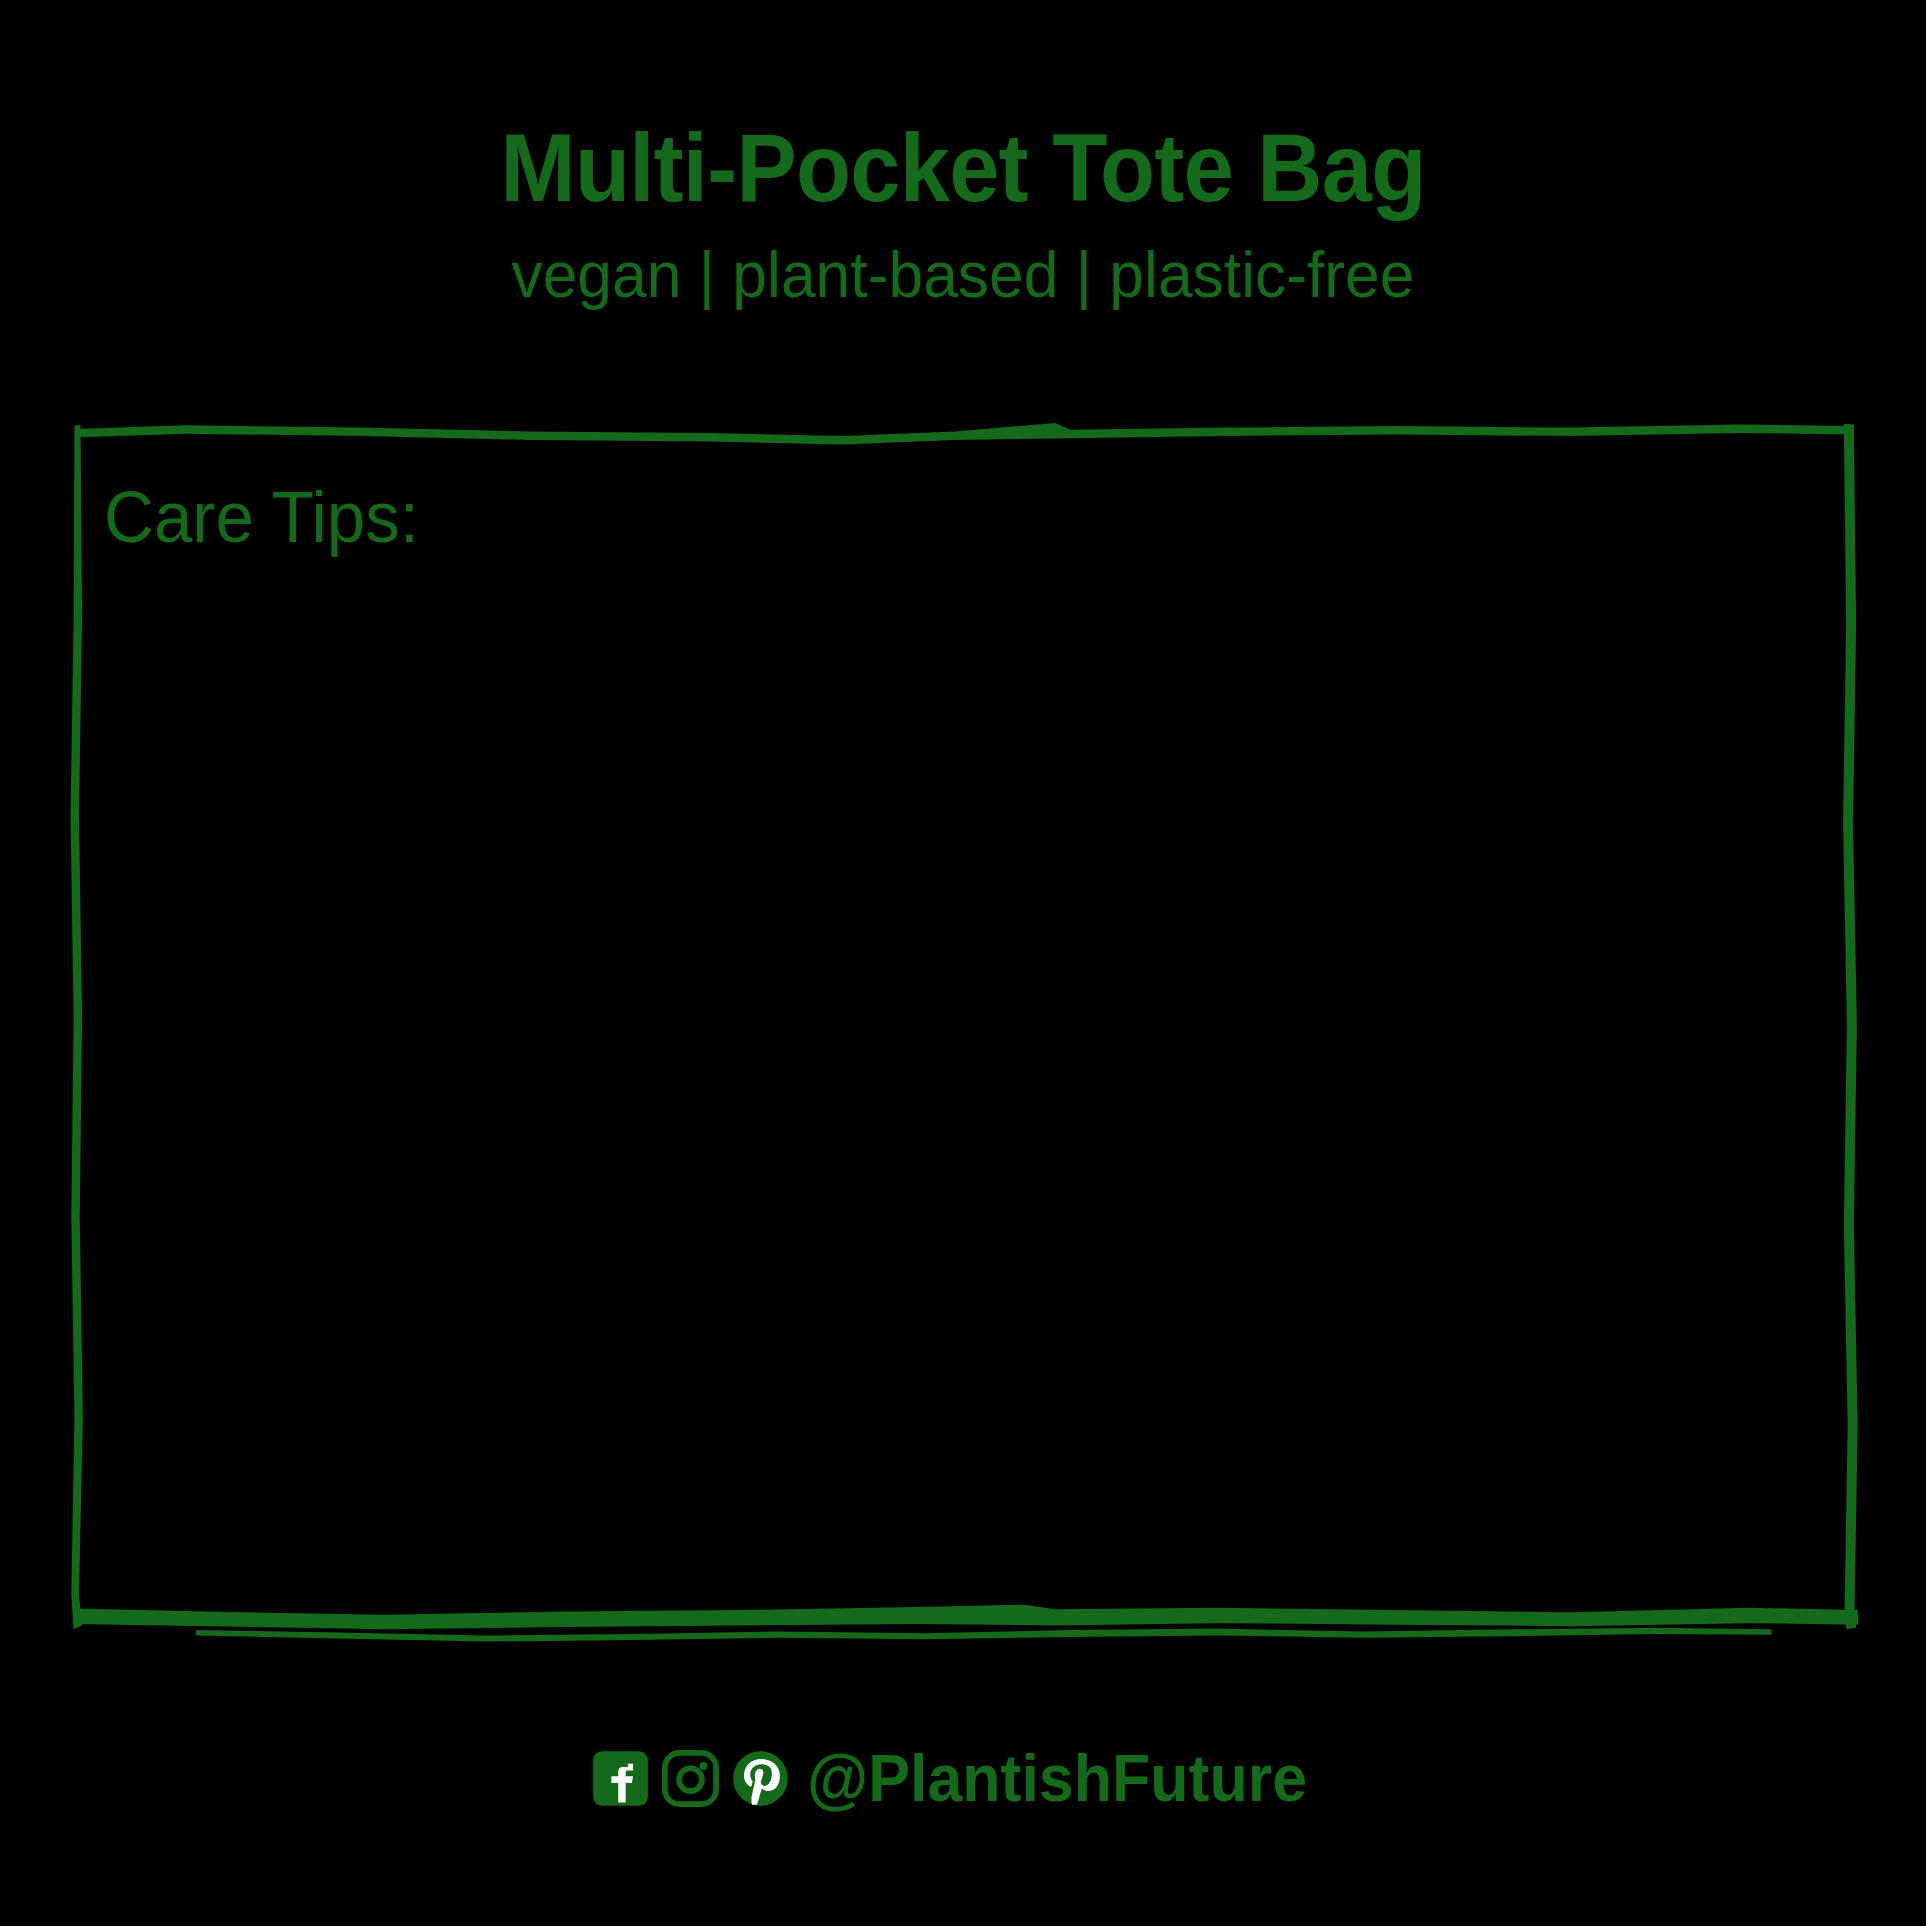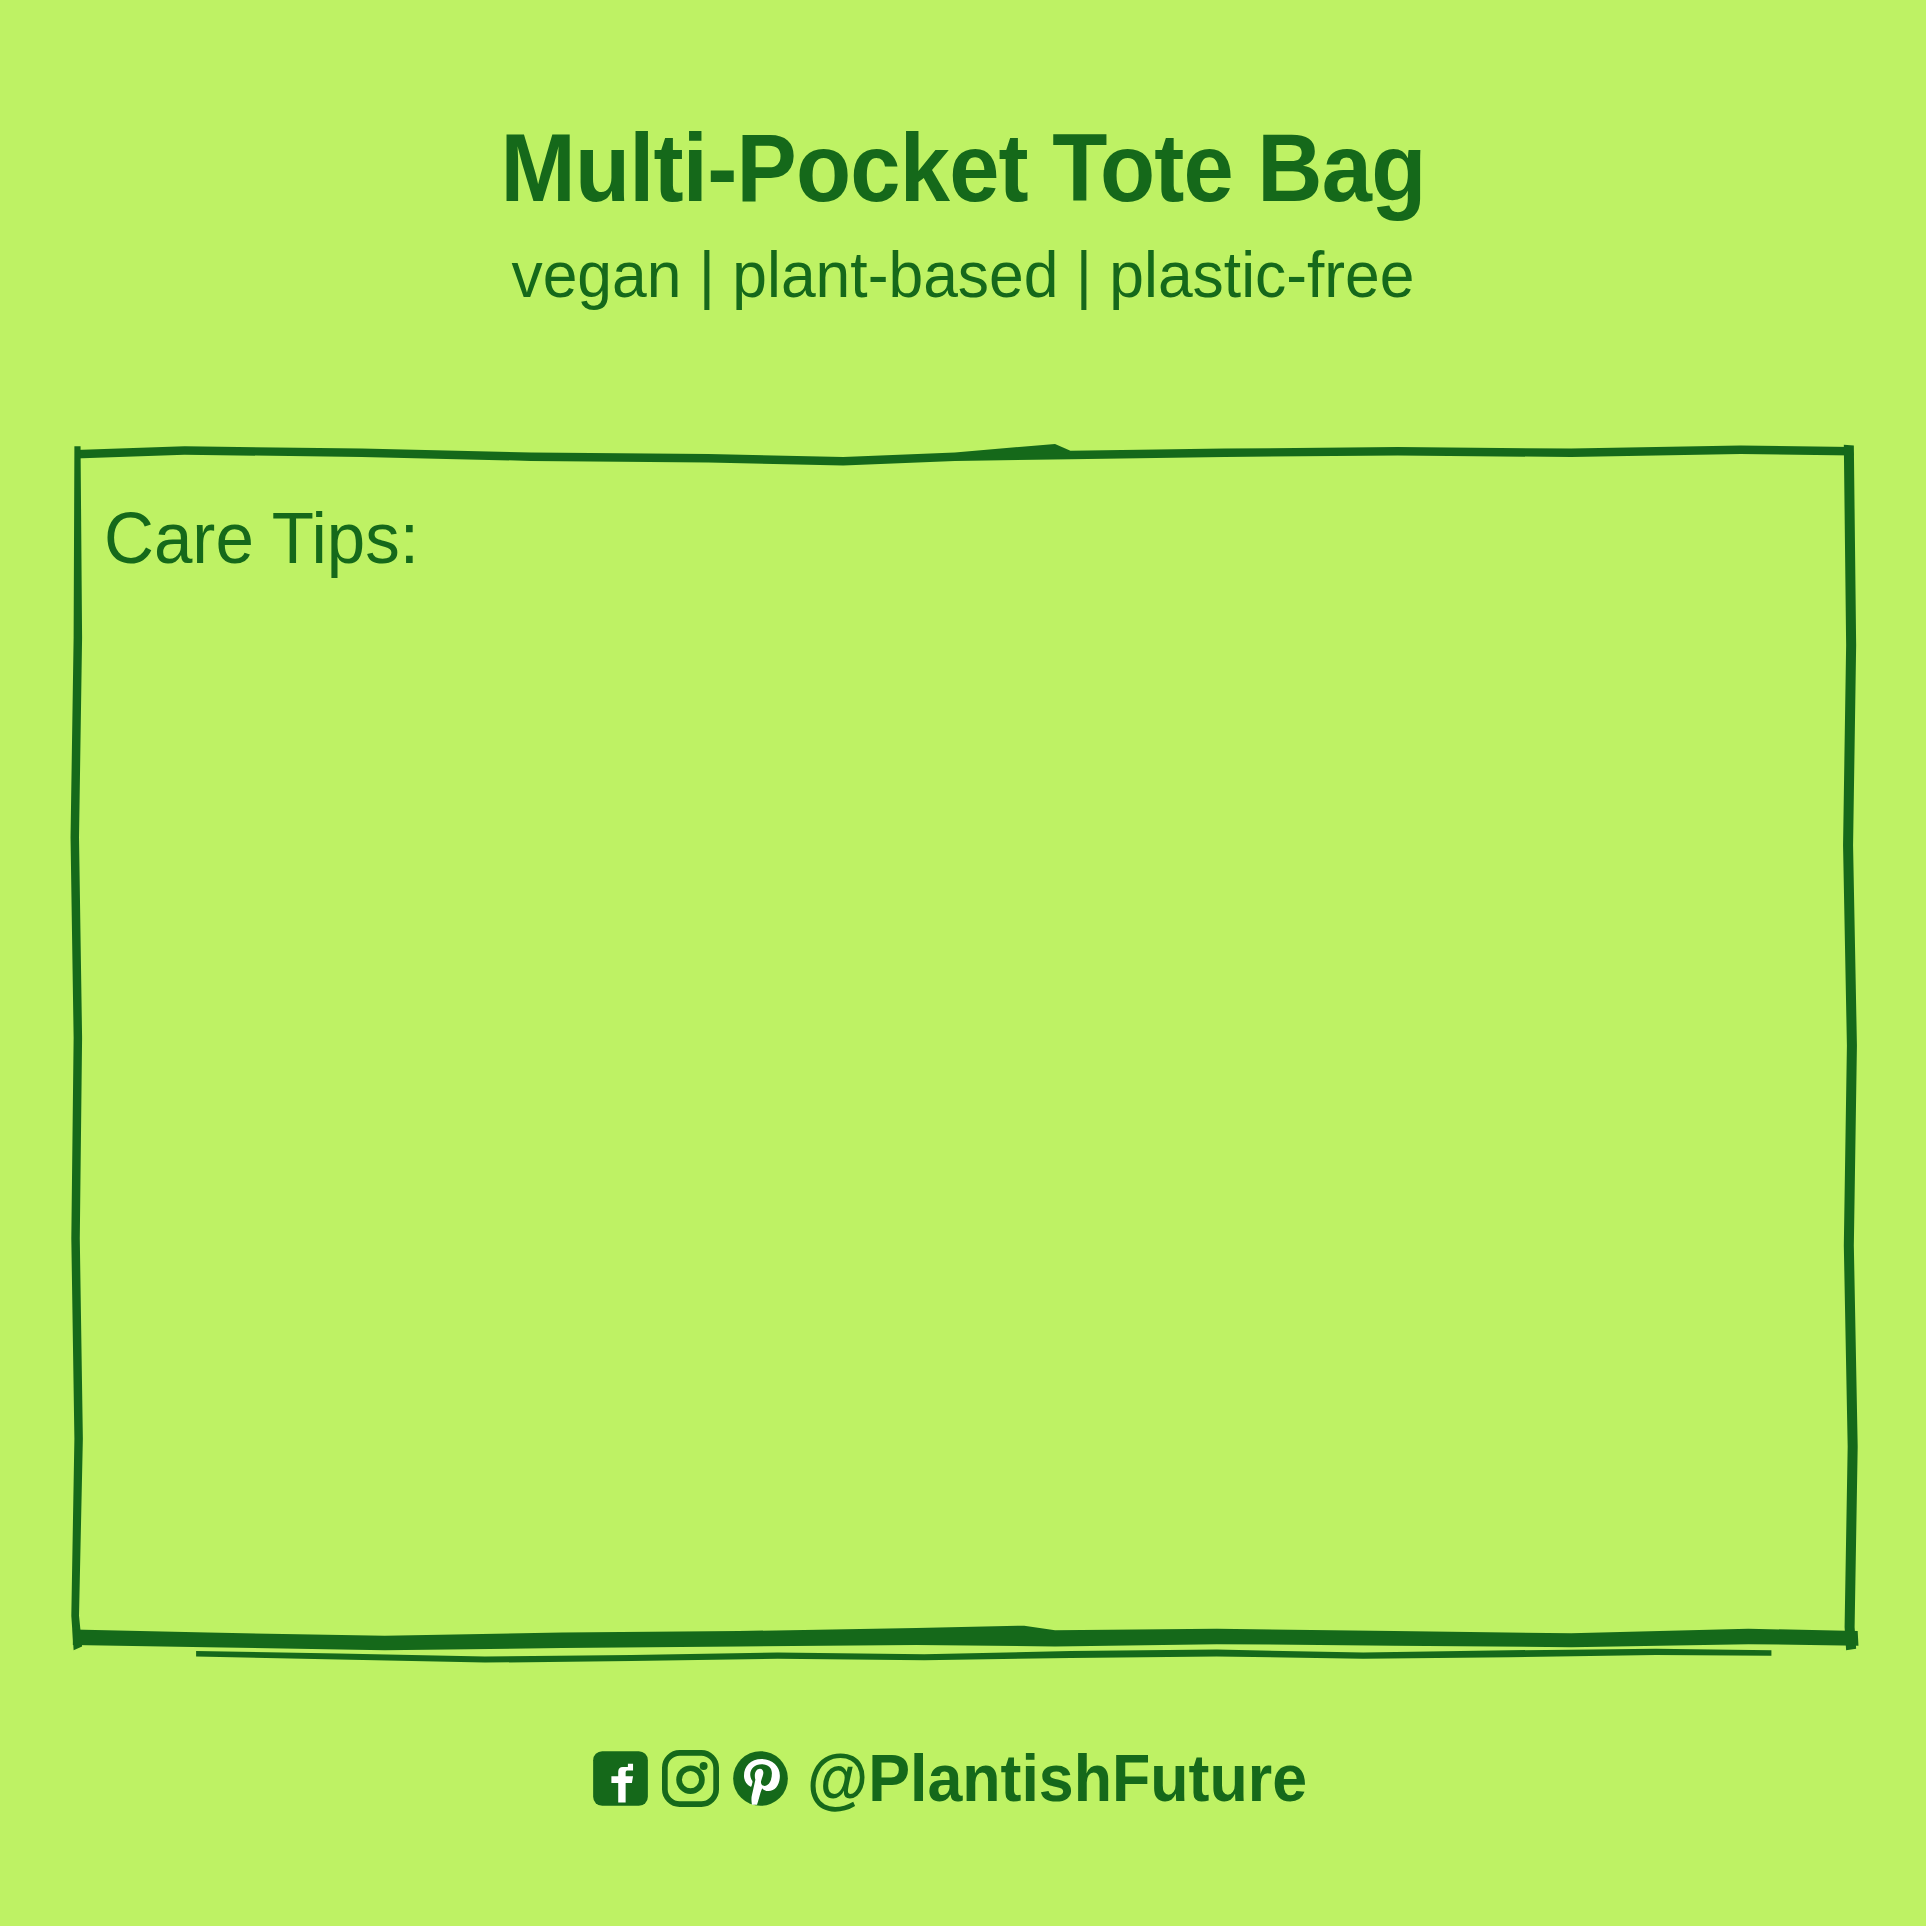--- a/index.html
+++ b/index.html
@@ -12,21 +12,21 @@
     height: 1926px;
     font-family: "Liberation Sans", sans-serif;
     color: #15691A;
     overflow: hidden;
     position: relative;
   }
 
   .page {
     position: absolute;
     inset: 0;
-    background: #bef264;
+    background: #000000;
     text-decoration: underline;
   }
 
   
   .header {
     position: absolute;
     top: 116px;
     left: 0;
     width: 1926px;
     text-align: center;
@@ -46,21 +46,21 @@
     line-height: 1.2;
     color: #15691A;
     margin: 16px 0 0 0;
     transform: scaleX(0.96);
   }
 
   
   .care-box {
     position: absolute;
     left: 69px;
-    top: 437px;
+    top: 416px;
     width: 1791px;
     height: 1221px;
   }
   .box-frame {
     position: absolute;
     inset: 0;
     width: 100%;
     height: 100%;
     display: block;
     overflow: visible;

